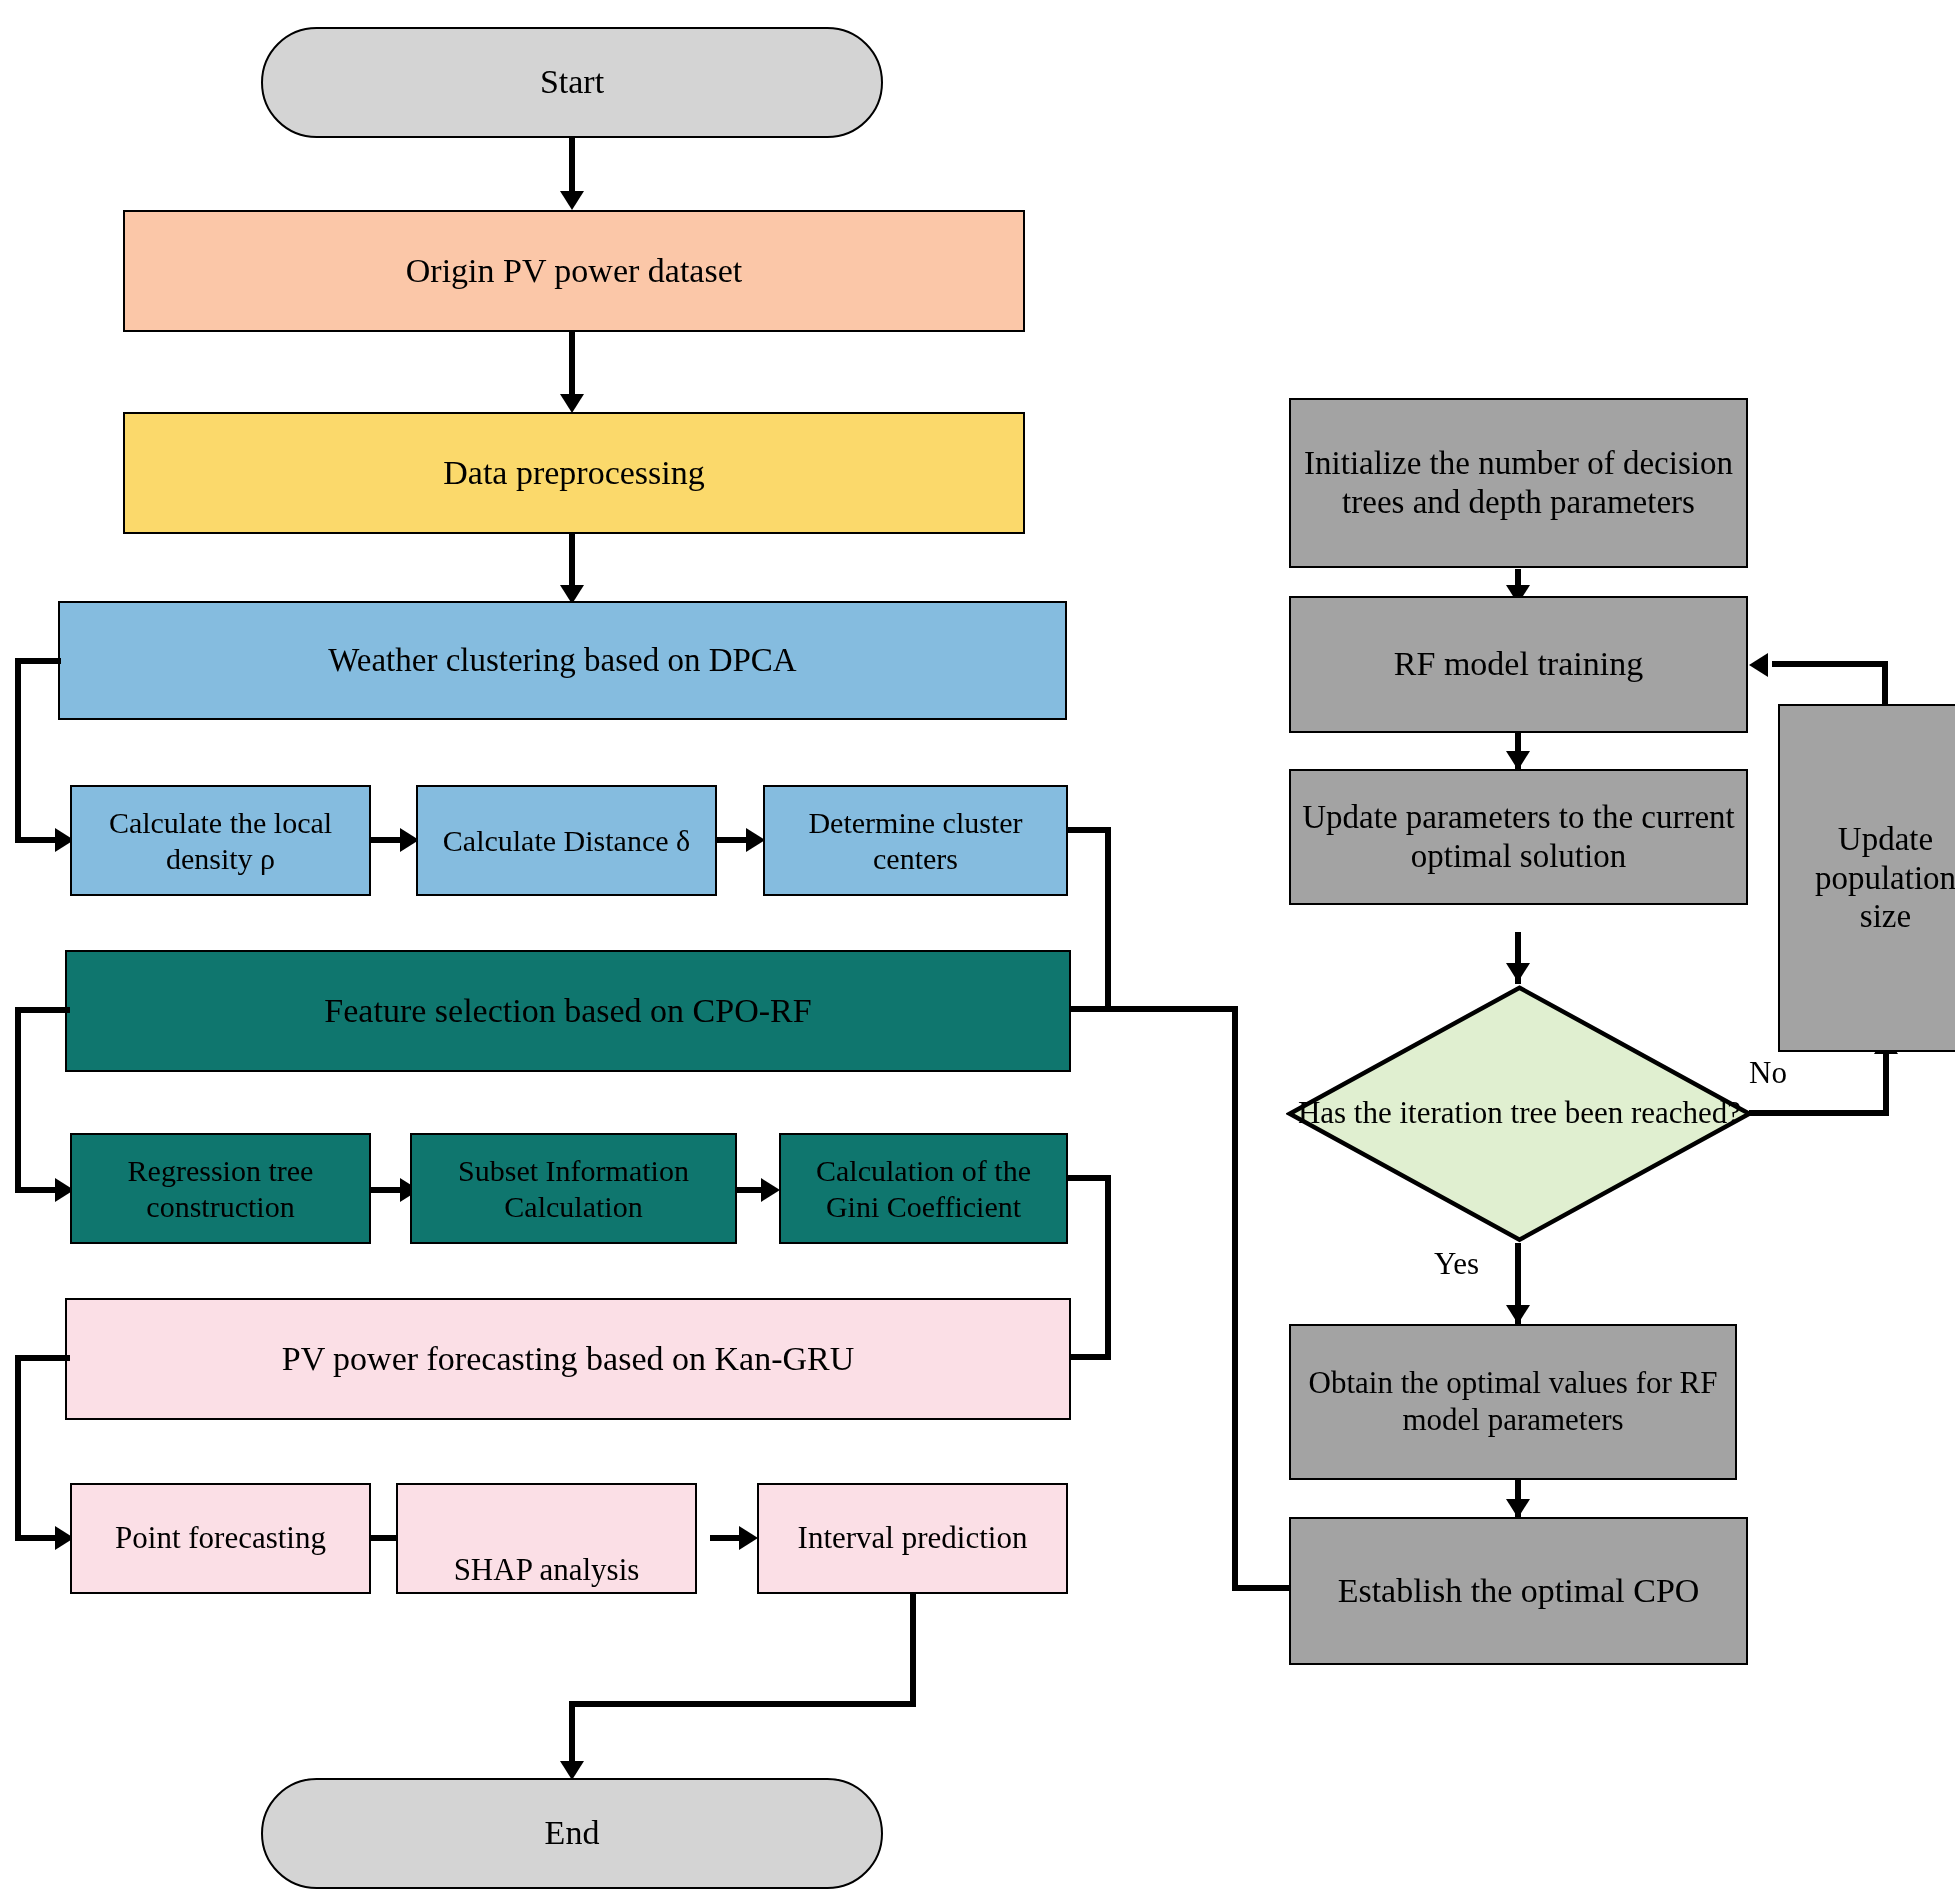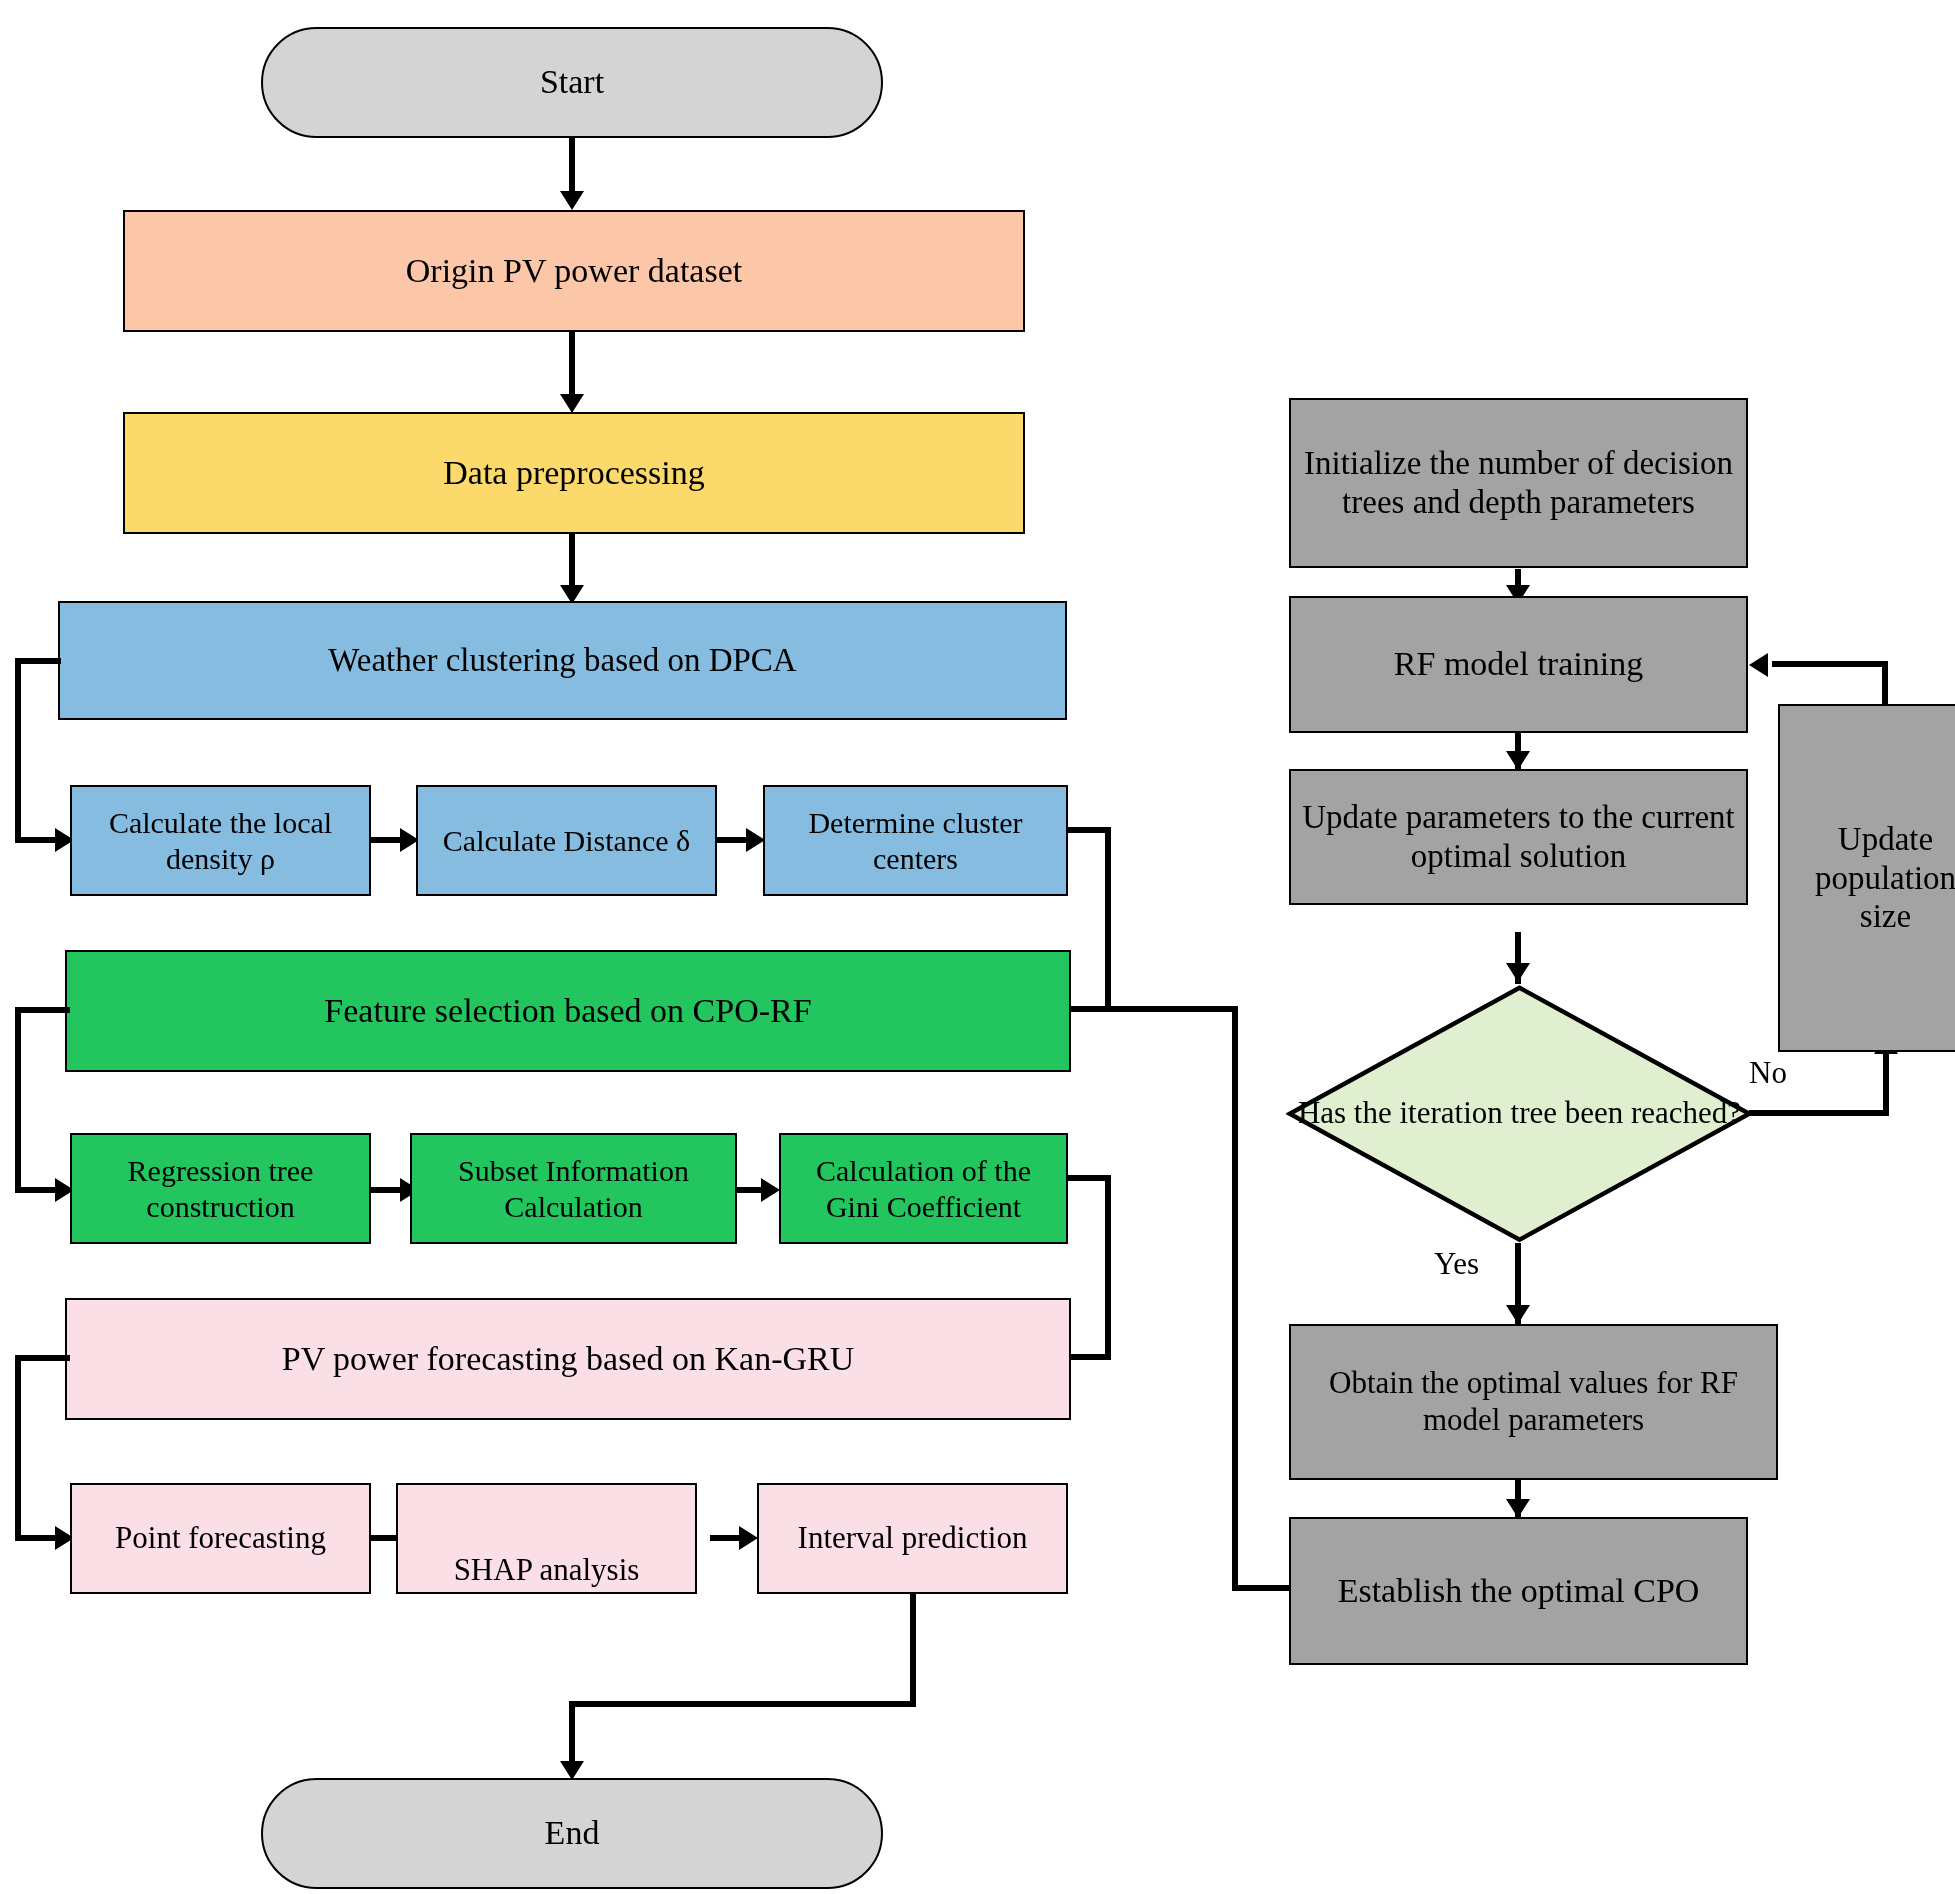--- a/index.html
+++ b/index.html
@@ -29,21 +29,21 @@
     line-height: 1.18;
     padding: 3px 7.4px;
   }
   .terminator {
     border-radius: 148px;
     background: #d4d4d4;
   }
   .orange  { background: #fbc7a8; }
   .yellow  { background: #fbd96b; }
   .blue    { background: #85bcdf; }
-  .cream   { background: #22c55e; }
+  .cream   { background: #0f766e; }
   .pink    { background: #fbdfe6; }
   .green   { background: #a3a3a3; }
 
   .diamond-wrap {
     position: absolute;
   }
   .diamond-shape {
     position: absolute;
     inset: 0;
   }
@@ -254,21 +254,21 @@
   </div>
 
   <div class="line" style="left:1882px; top:661px; width:6px; height:44px;"></div>
   <div class="line" style="left:1772px; top:661px; width:116px; height:6px;"></div>
   <div class="arrow arrow-left" style="left:1749px; top:653px;"></div>
 
   <div class="line" style="left:1515px; top:1243px; width:6px; height:81px;"></div>
   <div class="arrow arrow-down" style="left:1506px; top:1305px;"></div>
   <div class="edge-label f42" style="left:1434px; top:1246px;">Yes</div>
 
-  <div class="node green f42" style="left:1289px; top:1324px; width:489px; height:156px;">
+  <div class="node green f42" style="left:1289px; top:1324px; width:448px; height:156px;">
     <span>Obtain the optimal values for RF model parameters</span>
   </div>
 
   <div class="line" style="left:1515px; top:1480px; width:6px; height:39px;"></div>
   <div class="arrow arrow-down" style="left:1506px; top:1499px;"></div>
 
   <div class="node green f46" style="left:1289px; top:1517px; width:459px; height:148px;">
     <span>Establish the optimal CPO</span>
   </div>
 

